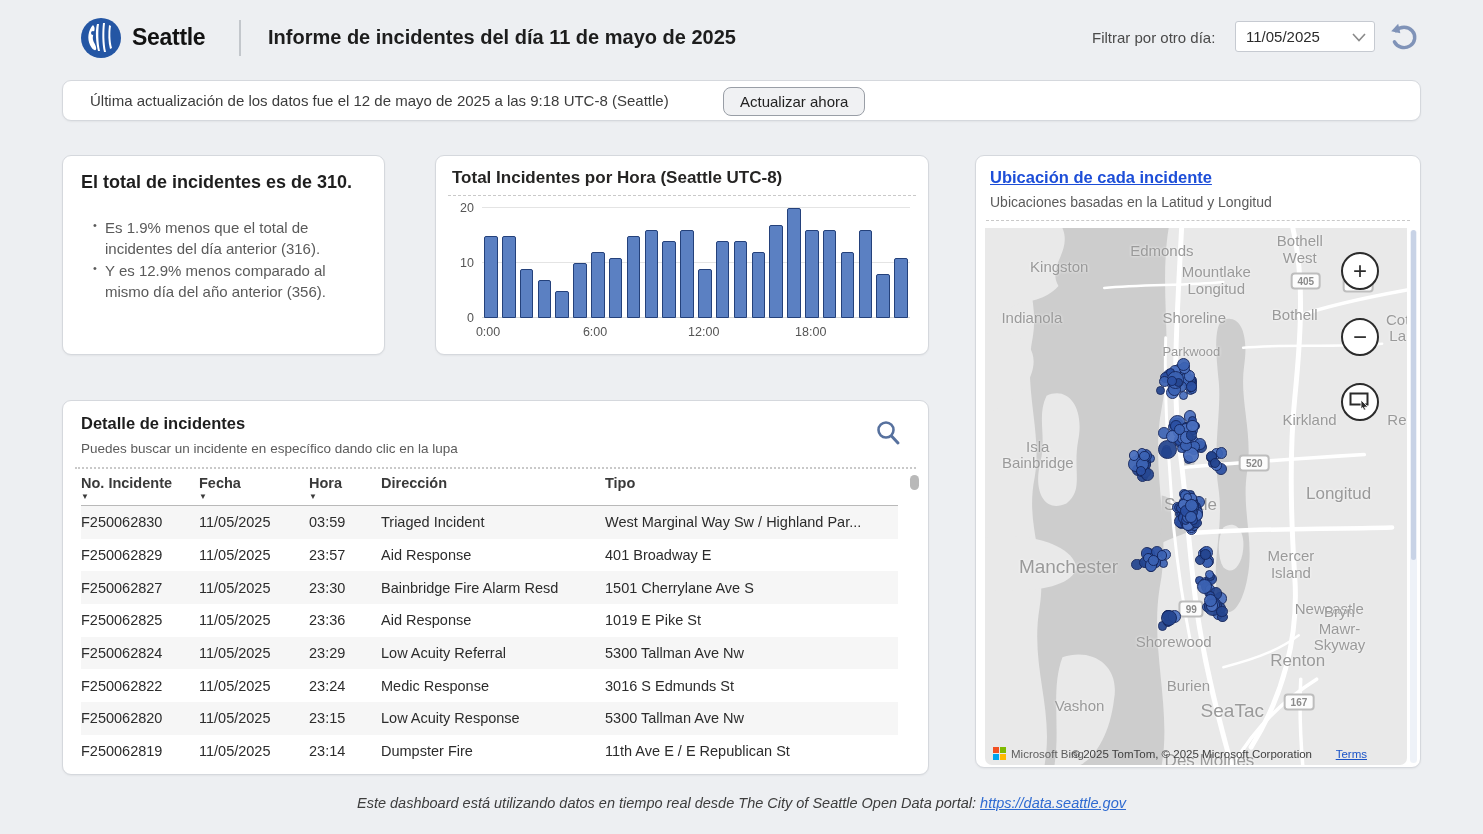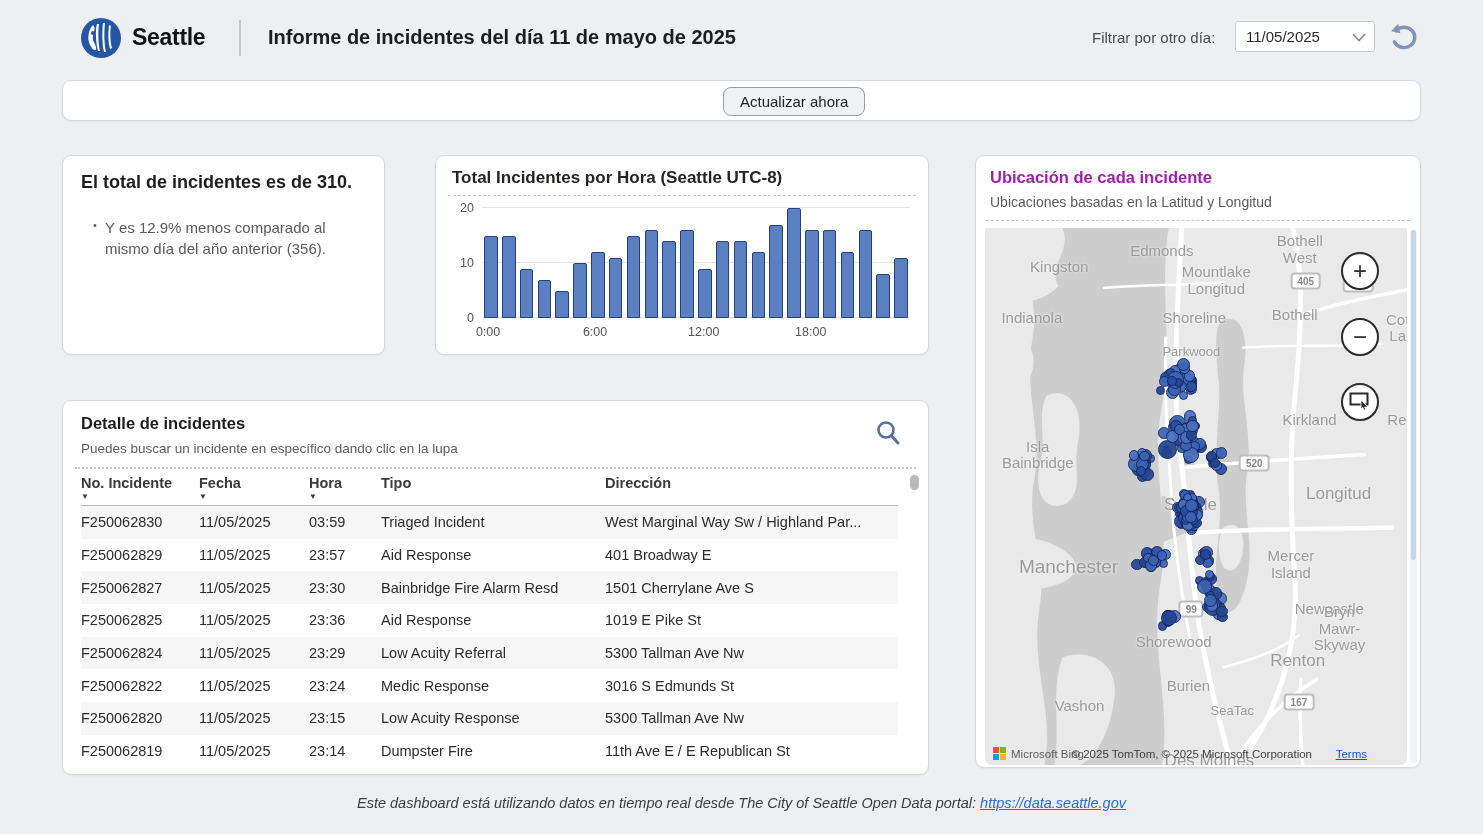--- a/index.html
+++ b/index.html
@@ -50,21 +50,21 @@
   .tbl-scrollthumb{position:absolute;right:9px;top:74px;width:9px;height:15px;border-radius:5px;background:#b9b9b9;cursor:pointer;}
   .tbl-grid{position:absolute;left:18px;right:30px;top:72px;}
   .tbl-row{display:grid;grid-template-columns:118px 110px 72px 224px 1fr;align-items:center;height:32.7px;font-size:14.5px;color:#2c2c2c;cursor:pointer;}
   .tbl-row:nth-child(even){background:#f6f6f6;}
   .tbl-head{display:grid;grid-template-columns:118px 110px 72px 224px 1fr;border-bottom:1px solid #b9b9b9;padding:2px 0 4px 0;}
   .tbl-head .hcell{font-size:14.5px;font-weight:700;color:#3a3a3a;cursor:pointer;}
   .tbl-head .tri{display:block;font-size:8px;color:#3a3a3a;margin-top:2px;line-height:1;}
 
   
   .map-card{left:975px;top:155px;width:446px;height:613px;}
-  .map-title{position:absolute;left:14px;top:12px;font-size:16.5px;font-weight:700;color:#a21caf;}
+  .map-title{position:absolute;left:14px;top:12px;font-size:16.5px;font-weight:700;color:#1d4ed8;text-decoration:underline;}
   .map-sub{position:absolute;left:14px;top:38px;font-size:14px;color:#5b5b5b;}
   .map-sep{position:absolute;left:10px;right:10px;top:64px;border-top:1px dashed #c9c9c9;}
   .map-area{position:absolute;left:9px;right:13px;top:72px;bottom:2px;background:#e9e9e9;overflow:hidden;border-radius:0 0 7px 7px;}
   .map-scroll{position:absolute;right:3px;top:74px;bottom:4px;width:7px;background:#eef2f8;border-radius:4px;}
   .map-scroll .th{position:absolute;top:0;left:1px;width:5px;height:62%;background:#c8d3e6;border-radius:4px;}
   .map-svg{position:absolute;inset:0;width:100%;height:100%;}
   .map-label{position:absolute;transform:translate(-50%,-50%);color:#9a9a9a;text-align:center;white-space:pre-line;line-height:1.1;z-index:2;text-shadow:0 0 3px rgba(255,255,255,.9);font-family:"Liberation Sans",sans-serif;}
   .shield{position:absolute;transform:translate(-50%,-50%);background:#fcfcfc;border:2px solid #bdbdbd;border-radius:4px;font-size:10px;color:#8a8a8a;padding:1px 5px;z-index:2;font-weight:700;}
   .dot{position:absolute;border-radius:50%;z-index:3;box-sizing:border-box;opacity:.93;cursor:pointer;}
   .map-ctrl{position:absolute;right:28px;width:38px;height:38px;border-radius:50%;background:#fff;border:2.5px solid #2b2b2b;z-index:5;display:flex;align-items:center;justify-content:center;font-size:24px;color:#2b2b2b;cursor:pointer;box-sizing:border-box;}
@@ -107,26 +107,28 @@
     </span>
   </div>
   <div class="undo-btn">
     <svg viewBox="0 0 28 28" width="30" height="30">
       <path d="M7.5 9 A 10 9.5 0 1 1 6 19.5" fill="none" stroke="#8093b8" stroke-width="3.2" stroke-linecap="round"></path>
       <path d="M9.5 2.5 L3 9.5 L11.5 11.5 Z" fill="#8093b8"></path>
     </svg>
   </div>
 
   <div class="card upd-card">
+    <div class="upd-text">Última actualización de los datos fue el 12 de mayo de 2025 a las 9:18 UTC-8 (Seattle)</div>
     <button class="refresh-btn">Actualizar ahora</button>
   </div>
 
   <div class="card sum-card">
     <div class="sum-title">El total de incidentes es de 310.</div>
     <ul class="sum-list" id="sum-list">
+        <li>Es 1.9% menos que el total de incidentes del día anterior (316).</li>
         <li>Y es 12.9% menos comparado al mismo día del año anterior (356).</li>
       </ul>
   </div>
 
   <div class="card chart-card">
     <div class="chart-title">Total Incidentes por Hora (Seattle UTC-8)</div>
     <div class="chart-sep"></div>
     <div class="plot" id="plot">
       <div class="gridline base" style="bottom: 0%;"></div>
         <div class="gridline" style="bottom: 50%;"></div>
@@ -271,21 +273,21 @@
           <div class="map-label" style="left: 19.8%; top: 63.2%; font-size: 19px;">Manchester</div>
           <div class="map-label" style="left: 72.5%; top: 62.6%; font-size: 15px;">Mercer
 Island</div>
           <div class="map-label" style="left: 81.6%; top: 71%; font-size: 15px;">Newcastle</div>
           <div class="map-label" style="left: 84%; top: 74.7%; font-size: 15px;">Bryn
 Mawr-Skyway</div>
           <div class="map-label" style="left: 44.7%; top: 77.1%; font-size: 15px;">Shorewood</div>
           <div class="map-label" style="left: 74.1%; top: 80.7%; font-size: 17px;">Renton</div>
           <div class="map-label" style="left: 48.2%; top: 85.3%; font-size: 15px;">Burien</div>
           <div class="map-label" style="left: 22.4%; top: 89%; font-size: 15px;">Vashon</div>
-          <div class="map-label" style="left: 58.6%; top: 90%; font-size: 13px;">SeaTac</div>
+          <div class="map-label" style="left: 58.6%; top: 90%; font-size: 19px;">SeaTac</div>
           <div class="map-label" style="left: 53.2%; top: 99.2%; font-size: 17px;">Des Moines</div>
           <div class="shield" style="left: 76%; top: 9.9%;">405</div>
           <div class="shield" style="left: 88.5%; top: 10.4%;">522</div>
           <div class="shield" style="left: 63.8%; top: 43.7%;">520</div>
           <div class="shield" style="left: 48.9%; top: 71%;">99</div>
           <div class="shield" style="left: 74.4%; top: 88.3%;">167</div>
         </div>
       <div id="map-dots">
           <div class="dot" style="left: 46.8564%; top: 27.7266%; width: 9.9597px; height: 9.9597px; margin-left: -4.97985px; margin-top: -4.97985px; background: rgb(36, 69, 143); border: 1.5px solid rgb(21, 38, 92);"></div>
           <div class="dot" style="left: 45.7784%; top: 26.3574%; width: 11.139px; height: 11.139px; margin-left: -5.56948px; margin-top: -5.56948px; background: rgb(74, 112, 192); border: 1.5px solid rgb(21, 38, 92);"></div>
@@ -575,22 +577,22 @@
         <line x1="17.5" y1="17" x2="24" y2="24" stroke="#57719e" stroke-width="3" stroke-linecap="round"></line>
       </svg>
     </div>
     <div class="tbl-sep"></div>
     <div class="tbl-scrollthumb"></div>
     <div class="tbl-grid" id="tbl-grid">
         <div class="tbl-head">
           <div class="hcell">No. Incidente<span class="tri">▼</span></div>
           <div class="hcell">Fecha<span class="tri">▼</span></div>
           <div class="hcell">Hora<span class="tri">▼</span></div>
+          <div class="hcell">Dirección</div>
           <div class="hcell">Tipo</div>
-          <div class="hcell">Dirección</div>
         </div>
         <div class="tbl-row">
           <div>F250062830</div>
           <div>11/05/2025</div>
           <div>03:59</div>
           <div>Triaged Incident</div>
           <div>West Marginal Way Sw / Highland Par...</div>
         </div>
         <div class="tbl-row">
           <div>F250062829</div>

